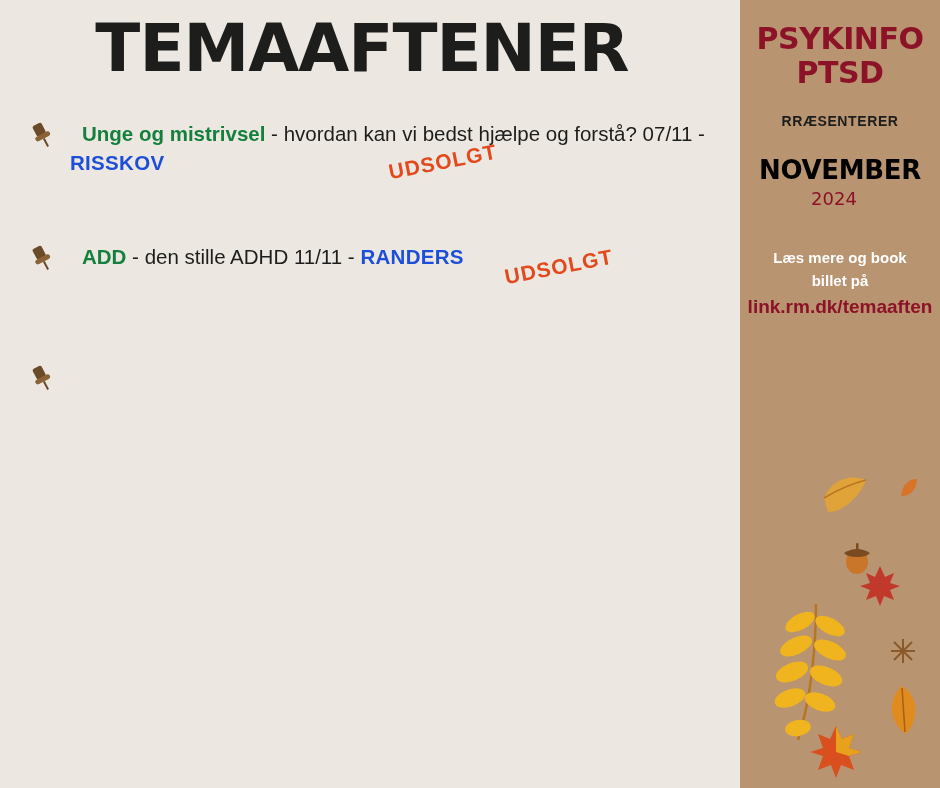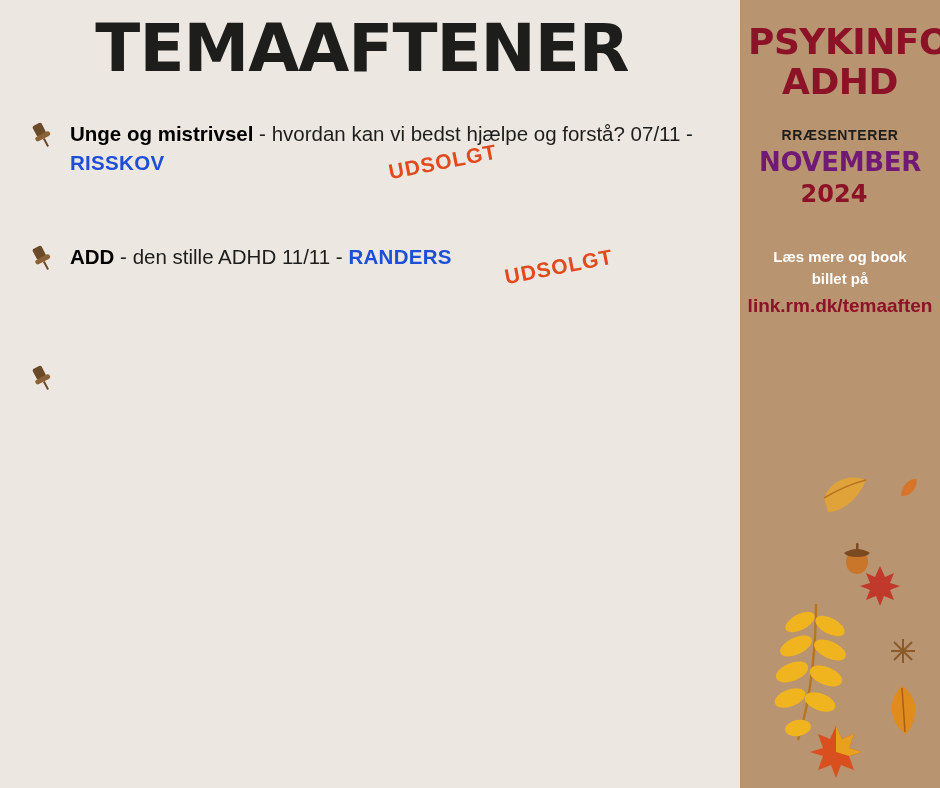--- a/index.html
+++ b/index.html
@@ -60,21 +60,22 @@
   }
   .etext {
     font-family: "Liberation Sans", sans-serif;
     font-size: 20.5px;
     line-height: 1.42;
     color: #1d1d1b;
     position: relative;
   }
   .etext .bold {
     font-weight: bold;
-    color: #000000;
+    color: #15803d;
+    margin-left: 12px;
   }
   .etext .city {
     font-weight: bold;
     color: #1d4ed8;
     letter-spacing: 0.3px;
   }
   .sold {
     position: absolute;
     font-family: "Liberation Sans", sans-serif;
     font-weight: bold;
@@ -90,48 +91,48 @@
     width: 200px;
     height: 788px;
     background: #b99470;
     overflow: hidden;
     text-align: center;
     box-sizing: border-box;
   }
   .brand {
     font-family: "DejaVu Sans", sans-serif;
     font-weight: 800;
-    font-size: 36px;
+    font-size: 30px;
     line-height: 1.12;
     color: #8c1228;
     padding: 22px 8px 0 8px;
     margin: 0;
     letter-spacing: -0.5px;
   }
   .presents {
     font-family: "Liberation Sans", sans-serif;
     font-weight: bold;
     font-size: 14px;
     letter-spacing: 0.6px;
     color: #1d1d1b;
     margin: 24px 0 0 0;
   }
   .month {
     font-family: "DejaVu Sans", sans-serif;
     font-weight: 800;
     font-size: 26px;
     line-height: 1.15;
-    color: #701a75;
-    margin: 5px 0 0 0;
+    color: #000000;
+    margin: 27px 0 0 0;
     letter-spacing: -0.3px;
   }
   .year {
     font-family: "DejaVu Sans", sans-serif;
-    font-weight: 700;
-    font-size: 24px;
+    font-weight: 400;
+    font-size: 18px;
     color: #8c1228;
     margin: 2px 12px 0 0;
   }
   .booknote {
     font-family: "Liberation Sans", sans-serif;
     font-weight: bold;
     font-size: 15px;
     line-height: 1.5;
     color: #ffffff;
     margin: 38px 0 0 0;
@@ -212,21 +213,21 @@
           </svg>
         </span>
       </li>
 
     </ul>
   </div>
 
   <div class="right">
     <div class="brand">
       <div>PSYKINFO</div>
-      <div>ADHD</div>
+      <div>PTSD</div>
     </div>
     <div class="presents">RRÆSENTERER</div>
     <div class="month">NOVEMBER</div>
     <div class="year">2024</div>
     <div class="booknote">Læs mere og book billet på</div>
     <a class="link" href="#">link.rm.dk/temaaften</a>
 
     <div class="leafwrap">
 
       <svg width="52" height="46" style="left:78px; top:32px;" viewBox="0 0 52 46">

